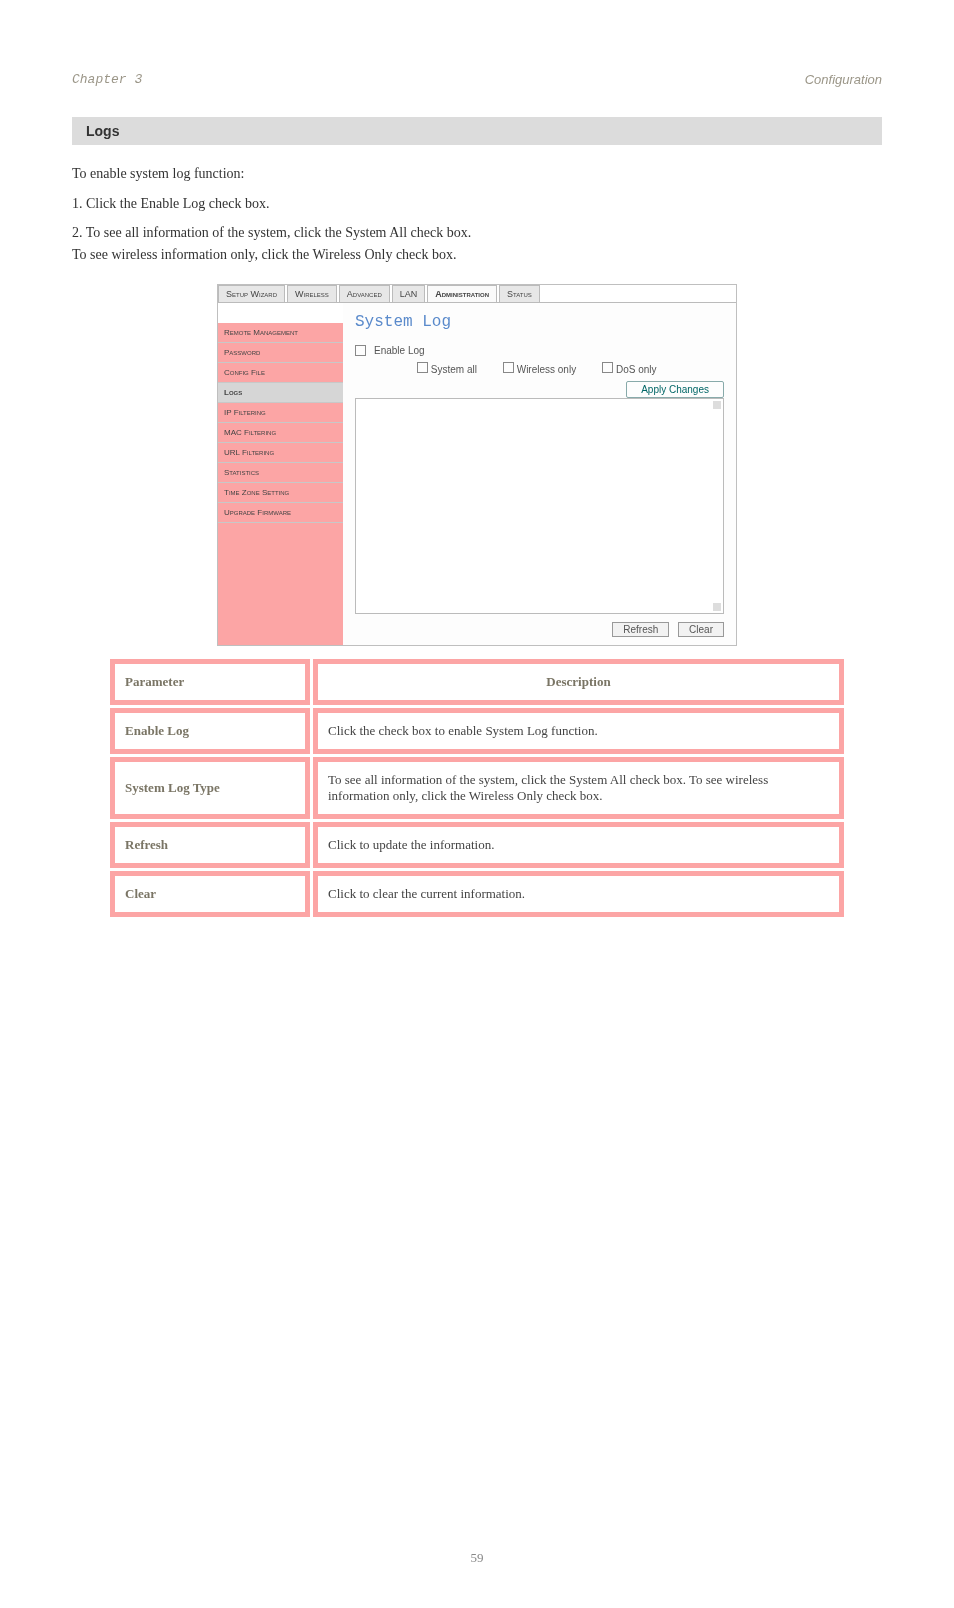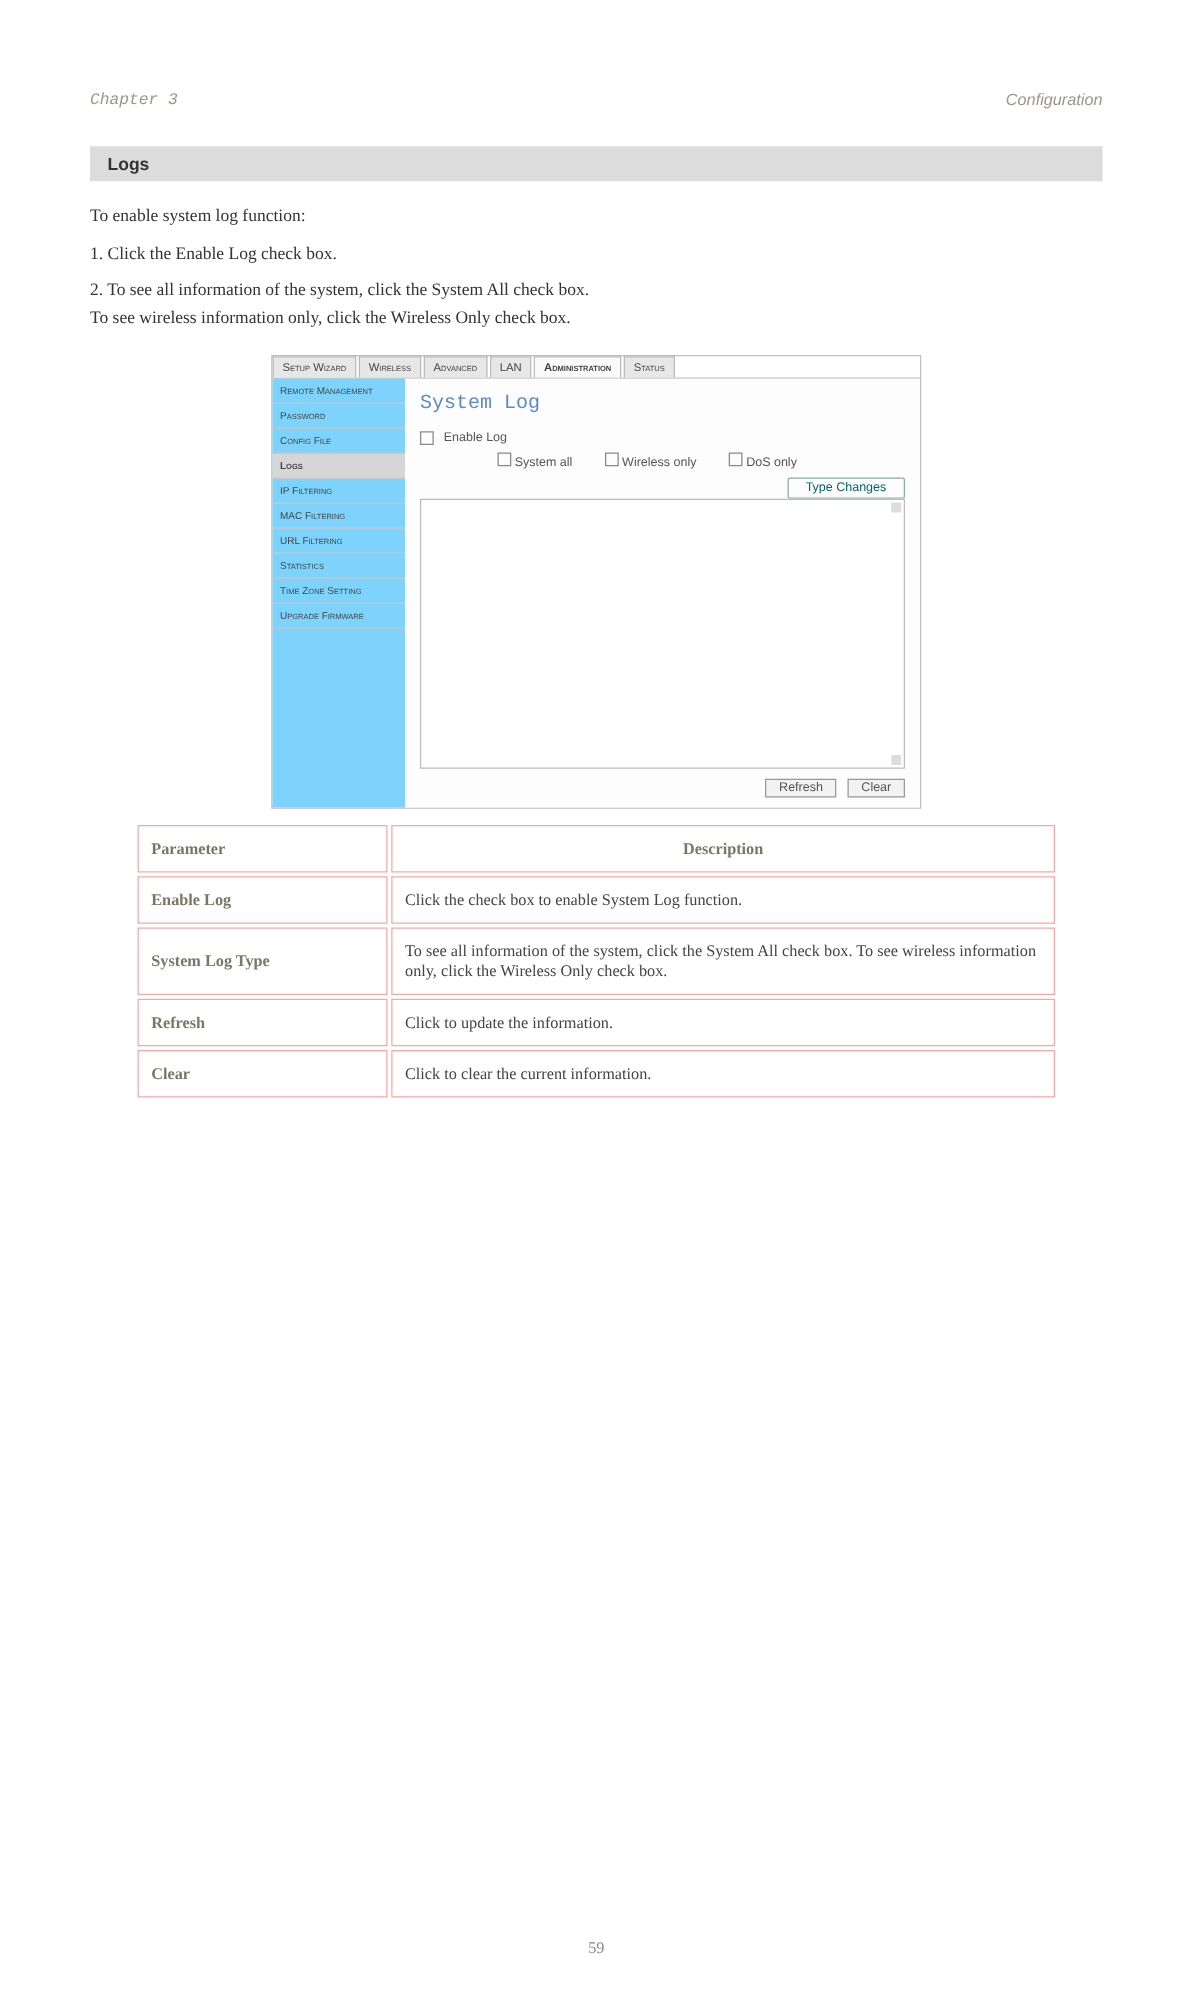--- a/index.html
+++ b/index.html
@@ -45,21 +45,21 @@
     border-bottom: none;
     margin-right: 2px;
     padding: 3px 7px;
     background: #e7e7e7;
     font-variant: small-caps;
     font-size: 9px;
     color: #444;
   }
   .tablist div.active { background: #fafafa; font-weight: bold; }
   .router-body { display: flex; }
-  .sidebar { width: 106px; background: #7dd3fc; }
+  .sidebar { width: 125px; background: #fca5a5; margin-top: 20px; }
   .sidebar div {
     border-bottom: 1px solid #c8c8c8;
     padding: 5px 6px;
     font-size: 8px;
     font-variant: small-caps;
     color: #444;
   }
   .sidebar div.active { background: #d6d6d6; font-weight: bold; }
   .content {
     flex: 1;
@@ -90,21 +90,21 @@
   table.params {
     width: 740px;
     margin: 6px auto 0 auto;
     border-collapse: separate;
     border-spacing: 3px;
     font-family: Georgia, serif;
     font-size: 13px;
     color: #444;
   }
   table.params td {
-    border: 1px solid #fca5a5;
+    border: 5px solid #fca5a5;
     padding: 10px 10px;
     vertical-align: middle;
     background: #fff;
   }
   .col-h { font-weight: bold; text-align: center; color: #7a7565; }
   .col1 { width: 200px; text-align: left; font-weight: bold; color: #7a7565; }
   .pill {
     display: inline-block; border: 1px solid #888; padding: 1px 10px;
     font-family: Verdana, Arial, sans-serif; font-size: 10px; color: #333;
     background: #f4f4f4;
@@ -164,21 +164,21 @@
         <div class="syslog-title">System Log</div>
         <div class="form-row">
           <span class="cb"></span>
           <span>Enable Log</span>
         </div>
         <div class="opts">
           <span><span class="cb"></span> <span>System all</span></span>
           <span><span class="cb"></span> <span>Wireless only</span></span>
           <span><span class="cb"></span> <span>DoS only</span></span>
         </div>
-        <span class="btn-apply">Type Changes</span>
+        <span class="btn-apply">Apply Changes</span>
         <div class="logbox">
           <div class="scroll-hint" style="top:2px"></div>
           <div class="scroll-hint" style="bottom:2px"></div>
         </div>
         <div class="btn-row">
           <span class="btn-small">Refresh</span>
           <span class="btn-small">Clear</span>
         </div>
       </div>
     </div>

